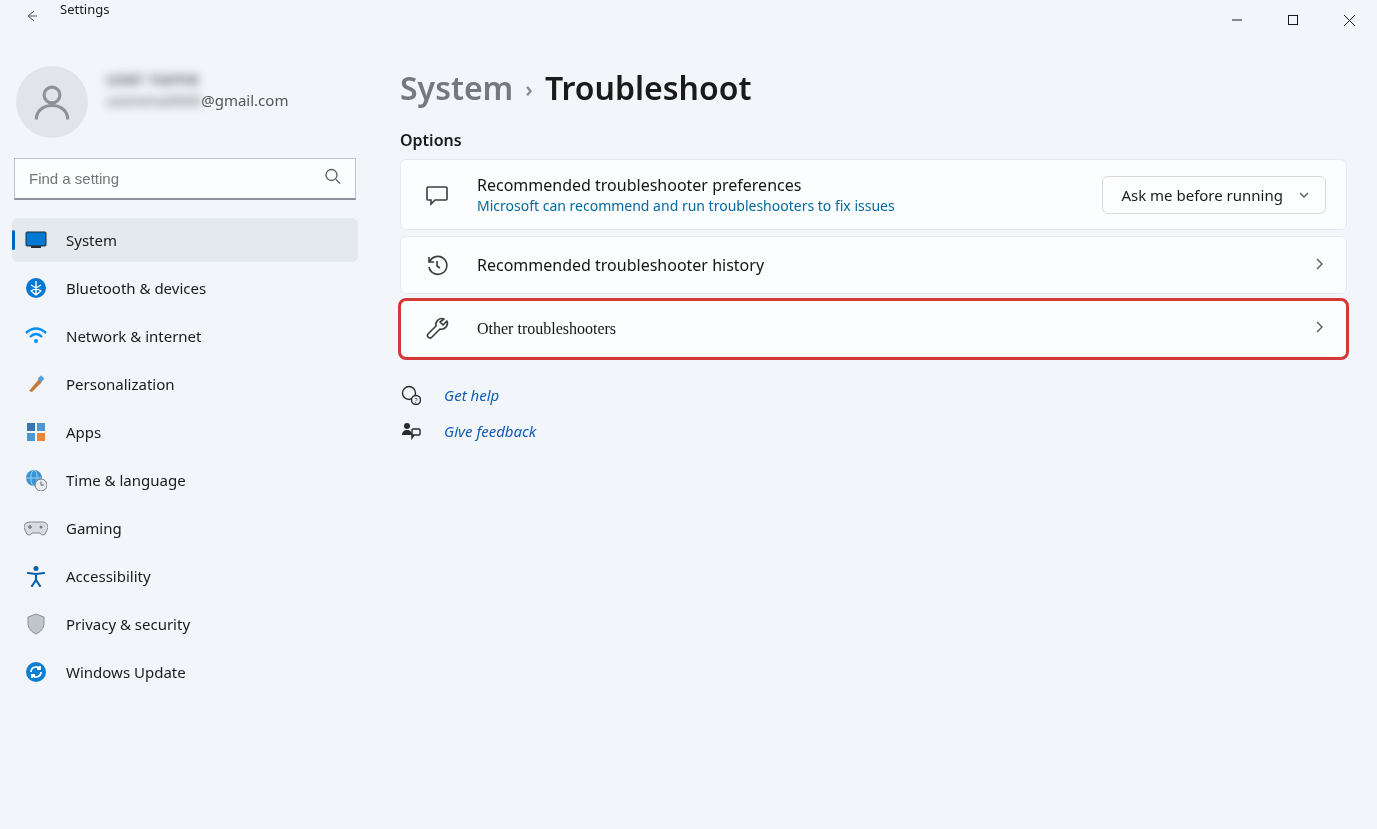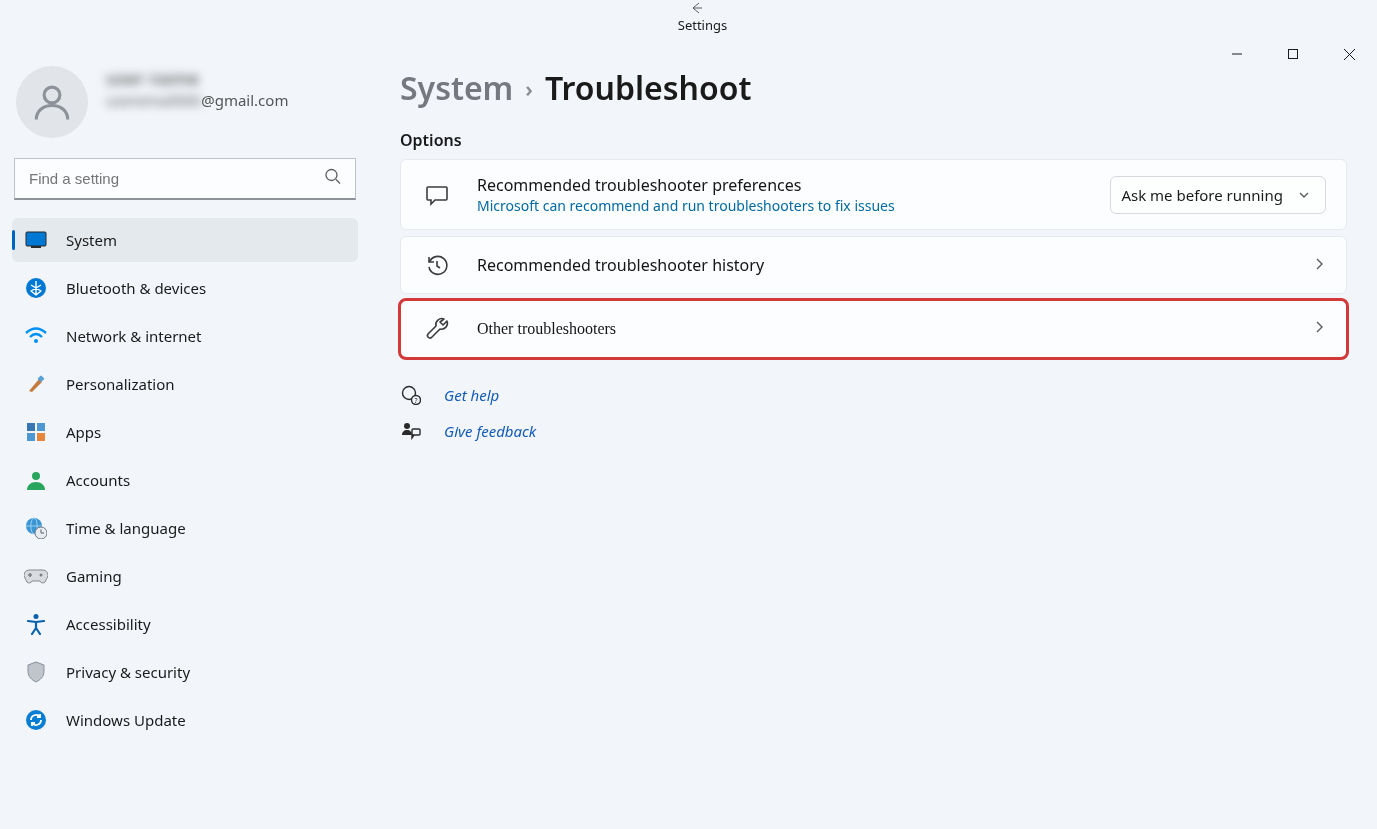--- a/index.html
+++ b/index.html
@@ -7,23 +7,22 @@
     font-family: "Segoe UI", system-ui, -apple-system, sans-serif;
     background: #f2f6fb;
     width: 1377px;
     height: 829px;
     overflow: hidden;
     color: #1a1a1a;
   }
   .titlebar {
     height: 48px;
     display: flex;
-    align-items: center;
+    align-items: flex-start;
     padding-left: 16px;
-    flex-direction: column;
   }
   .back-btn {
     width: 32px; height: 32px;
     display: flex; align-items: center; justify-content: center;
     color: #5a5a5a;
     cursor: pointer;
     border-radius: 4px;
   }
   .title-text { margin-left: 12px; font-size: 13px; color: #1a1a1a; }
   .win-controls {
@@ -128,21 +127,21 @@
   }
   .card-body { flex: 1; }
   .card-title { font-size: 16px; color: #151515; }
   .card-sub { font-size: 14px; color: #0369a1; }
   .chevron-right { color: #5a5a5a; margin-left: 12px; flex-shrink:0; }
   .dropdown-btn {
     display: flex; align-items: center;
     background: #fdfefe;
     border: 1px solid #d6dadf;
     border-radius: 6px;
-    padding: 8px 14px 8px 10px;
+    padding: 8px 14px 8px 18px;
     font-size: 15px;
     cursor: pointer;
     gap: 14px;
     color: #1a1a1a;
   }
   .card.highlighted {
     outline: 3px solid #d43939;
     outline-offset: -1px;
     font-family: Liberation Serif, serif;
   }
@@ -253,29 +252,20 @@
               <rect x="11" y="1" width="8" height="8" fill="#4f97d3"></rect>
               <rect x="1" y="11" width="8" height="8" fill="#4f97d3"></rect>
               <rect x="11" y="11" width="8" height="8" fill="#e6863c"></rect>
             </svg>
         </span>
         <span>Apps</span>
       </li>
       <li class="nav-item">
         <span class="nav-icon">
           <svg width="22" height="22" viewBox="0 0 22 22">
-              <circle cx="11" cy="7" r="4" fill="#2aa55e"></circle>
-              <path d="M2 21c0-5 4-8 9-8s9 3 9 8Z" fill="#2aa55e"></path>
-            </svg>
-        </span>
-        <span>Accounts</span>
-      </li>
-      <li class="nav-item">
-        <span class="nav-icon">
-          <svg width="22" height="22" viewBox="0 0 22 22">
               <circle cx="9" cy="9" r="8" fill="#3a95d4"></circle>
               <ellipse cx="9" cy="9" rx="3.2" ry="8" fill="none" stroke="#9cd0ef" stroke-width="1"></ellipse>
               <line x1="1" y1="9" x2="17" y2="9" stroke="#9cd0ef" stroke-width="1"></line>
               <circle cx="16" cy="16" r="6" fill="#e8ecef" stroke="#6e7680"></circle>
               <line x1="16" y1="16" x2="16" y2="12.5" stroke="#6e7680" stroke-width="1.2"></line>
               <line x1="16" y1="16" x2="19" y2="16" stroke="#6e7680" stroke-width="1.2"></line>
             </svg>
         </span>
         <span>Time &amp; language</span>
       </li>

